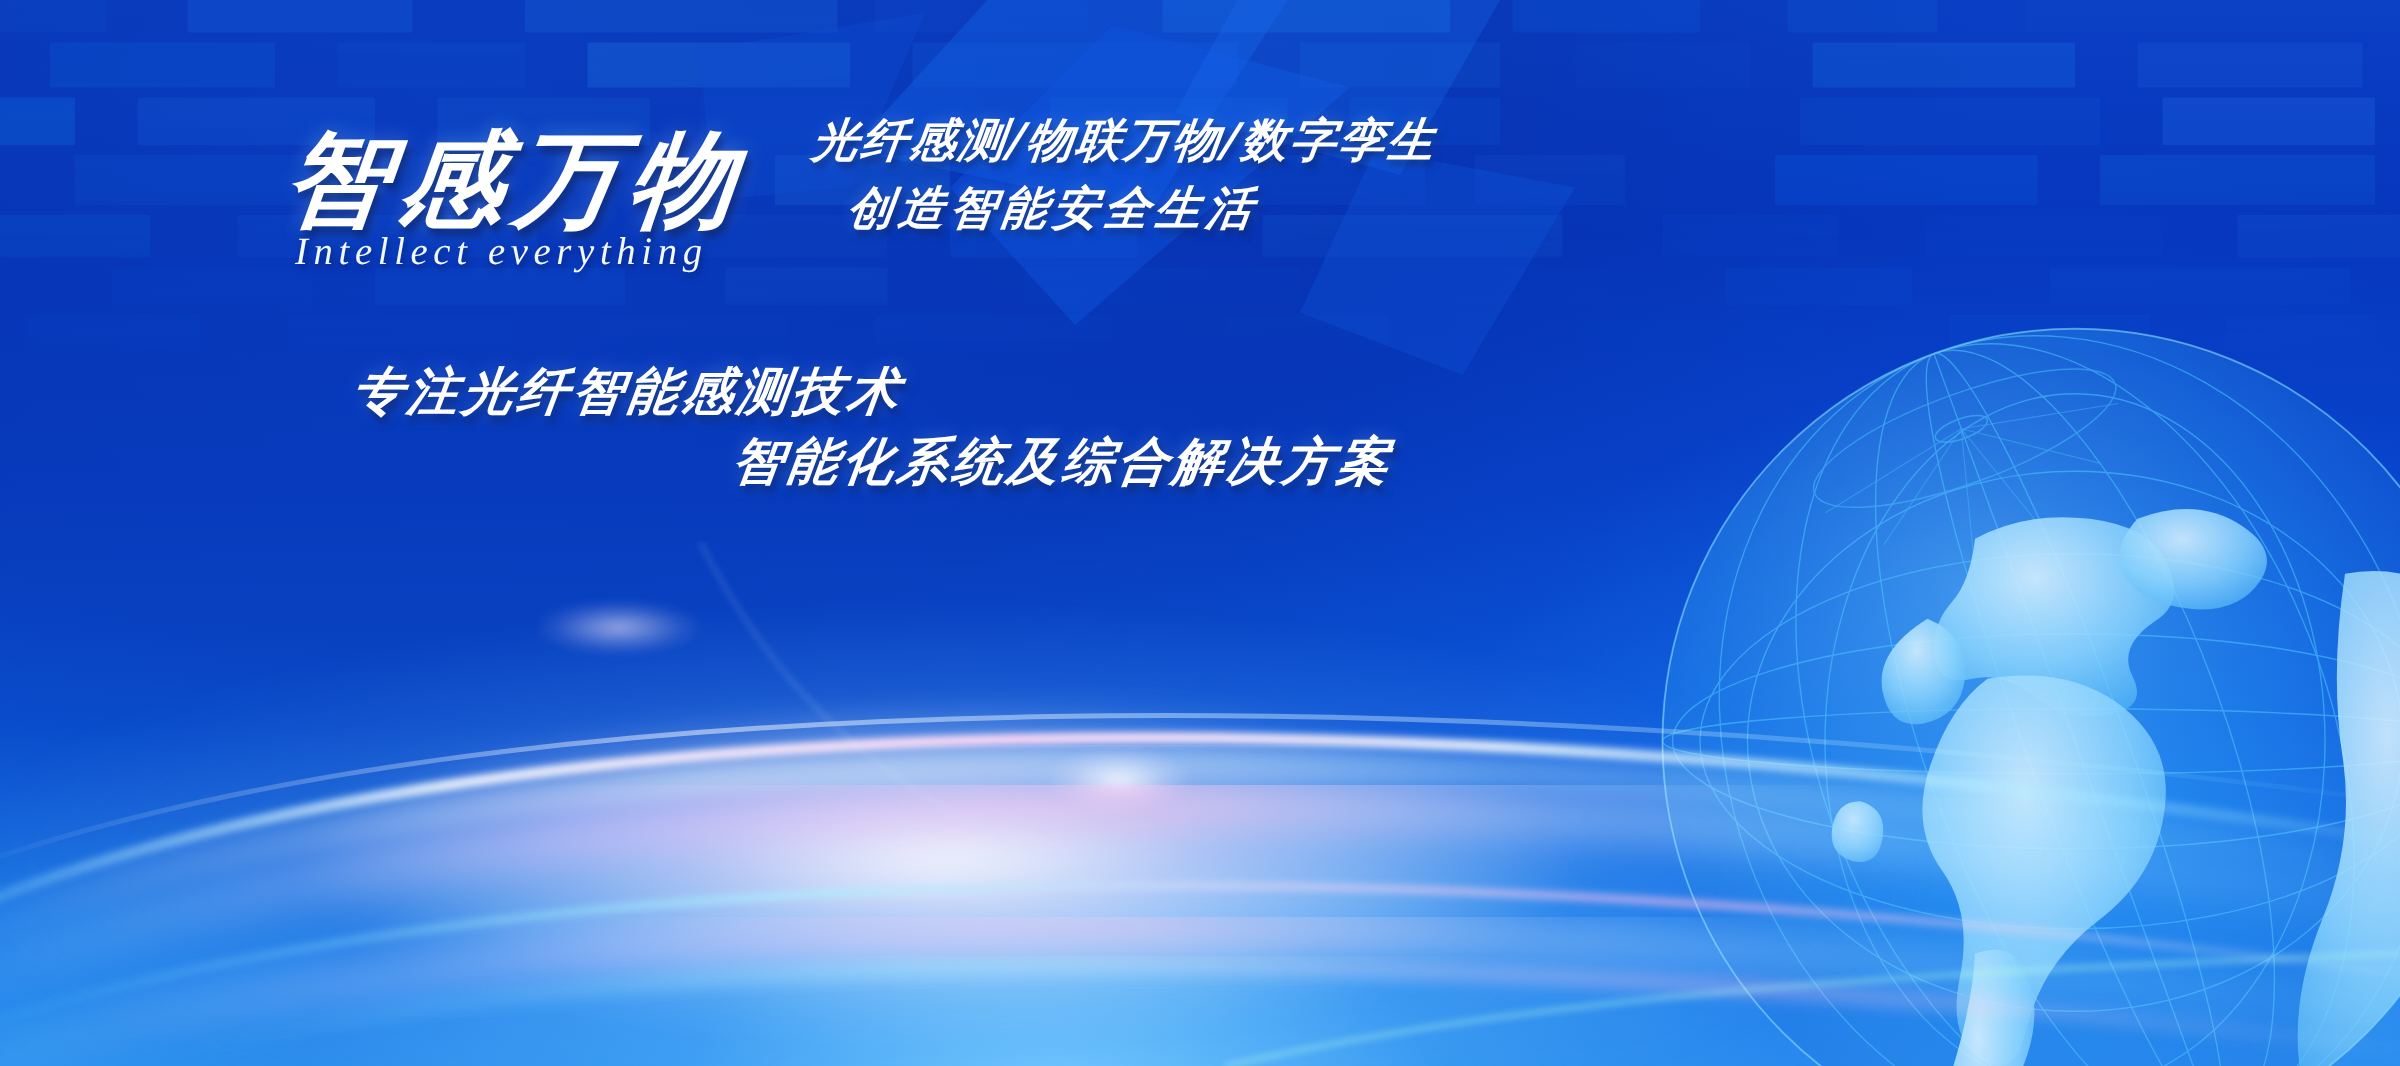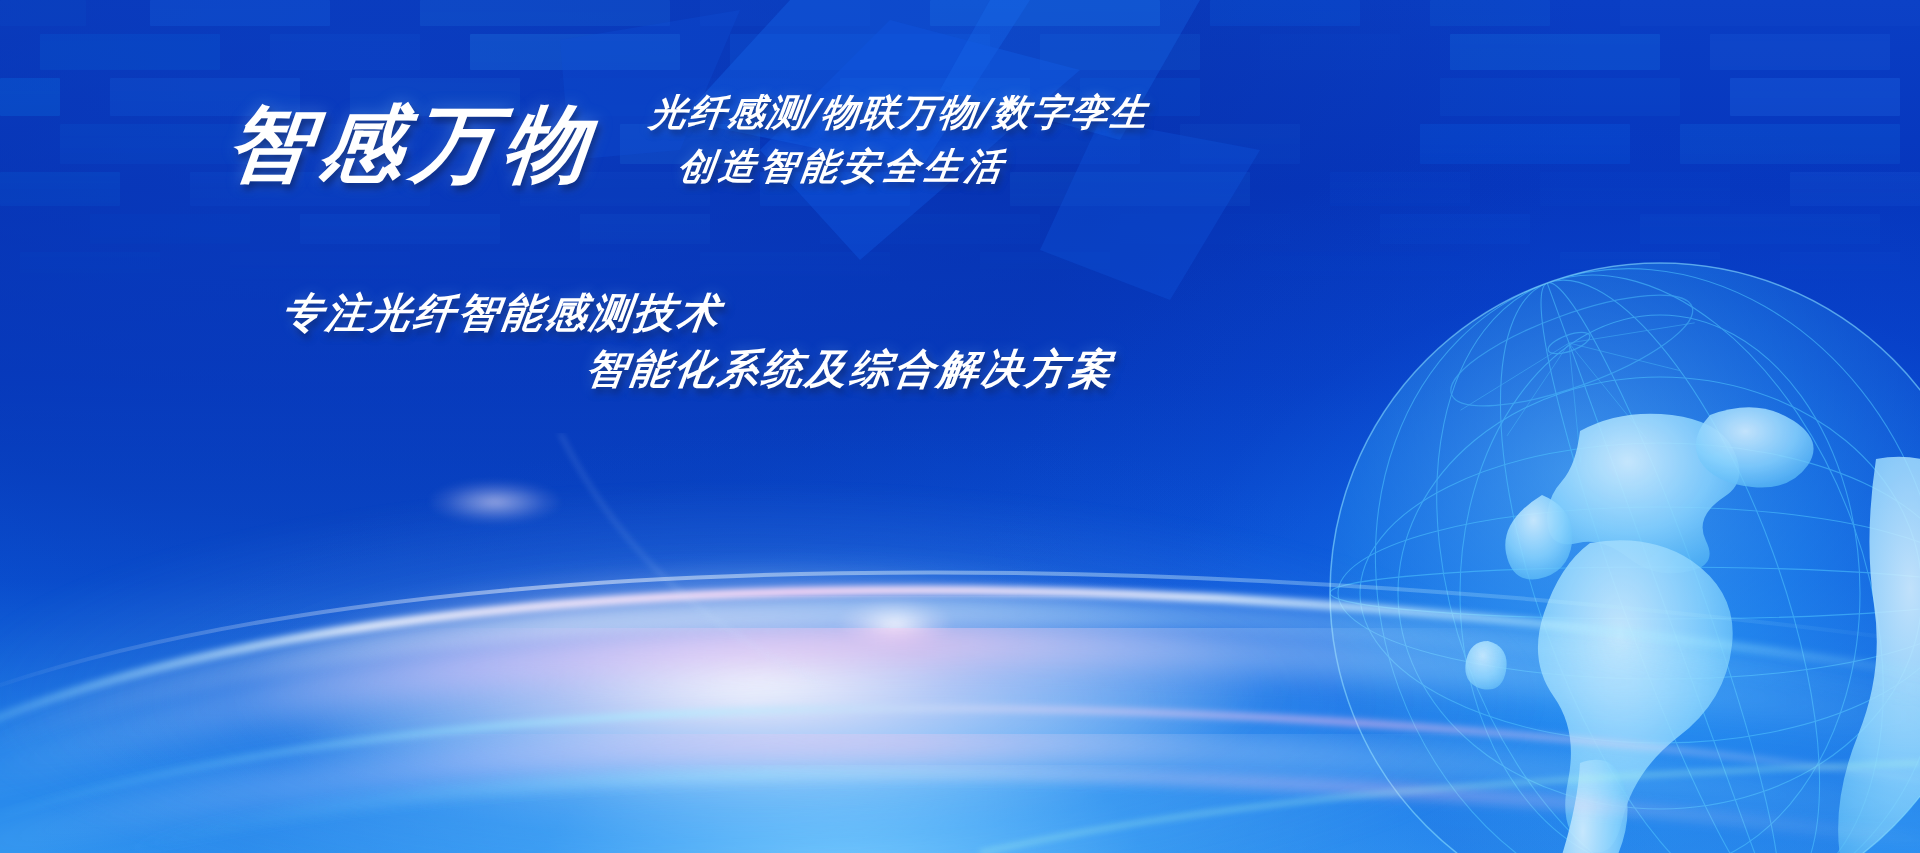--- a/index.html
+++ b/index.html
@@ -276,20 +276,21 @@
 
     <path d="M-40 396 C 420 236, 1240 250, 1960 352" stroke="url(#sD)" stroke-width="7" fill="none" filter="url(#bl3)"></path>
     <path d="M-40 420 C 460 272, 1280 292, 1960 384" stroke="url(#sB)" stroke-width="30" fill="none" filter="url(#bl14)" opacity="0.6"></path>
     <path d="M120 420 C 520 300, 1320 330, 1960 412" stroke="url(#sD)" stroke-width="12" fill="none" filter="url(#bl6)" opacity="0.65"></path>
 
     <path d="M560 0 C 620 120, 700 190, 820 250" stroke="#cfe9ff" stroke-width="2" fill="none" opacity="0.30" filter="url(#bl3)"></path>
     <path d="M980 420 C 1240 360, 1560 344, 1920 330" stroke="#b8ffe8" stroke-width="3" fill="none" opacity="0.55" filter="url(#bl3)"></path>
   </svg>
 
   <div class="headline">智感万物</div>
+  <div class="headline-en">Intellect everything</div>
 
   <div class="slogan-line sl1">光纤感测/物联万物/数字孪生</div>
   <div class="slogan-line sl2">创造智能安全生活</div>
 
   <div class="sub-line sb1">专注光纤智能感测技术</div>
   <div class="sub-line sb2">智能化系统及综合解决方案</div>
 
 </div>
 
 </body></html>

